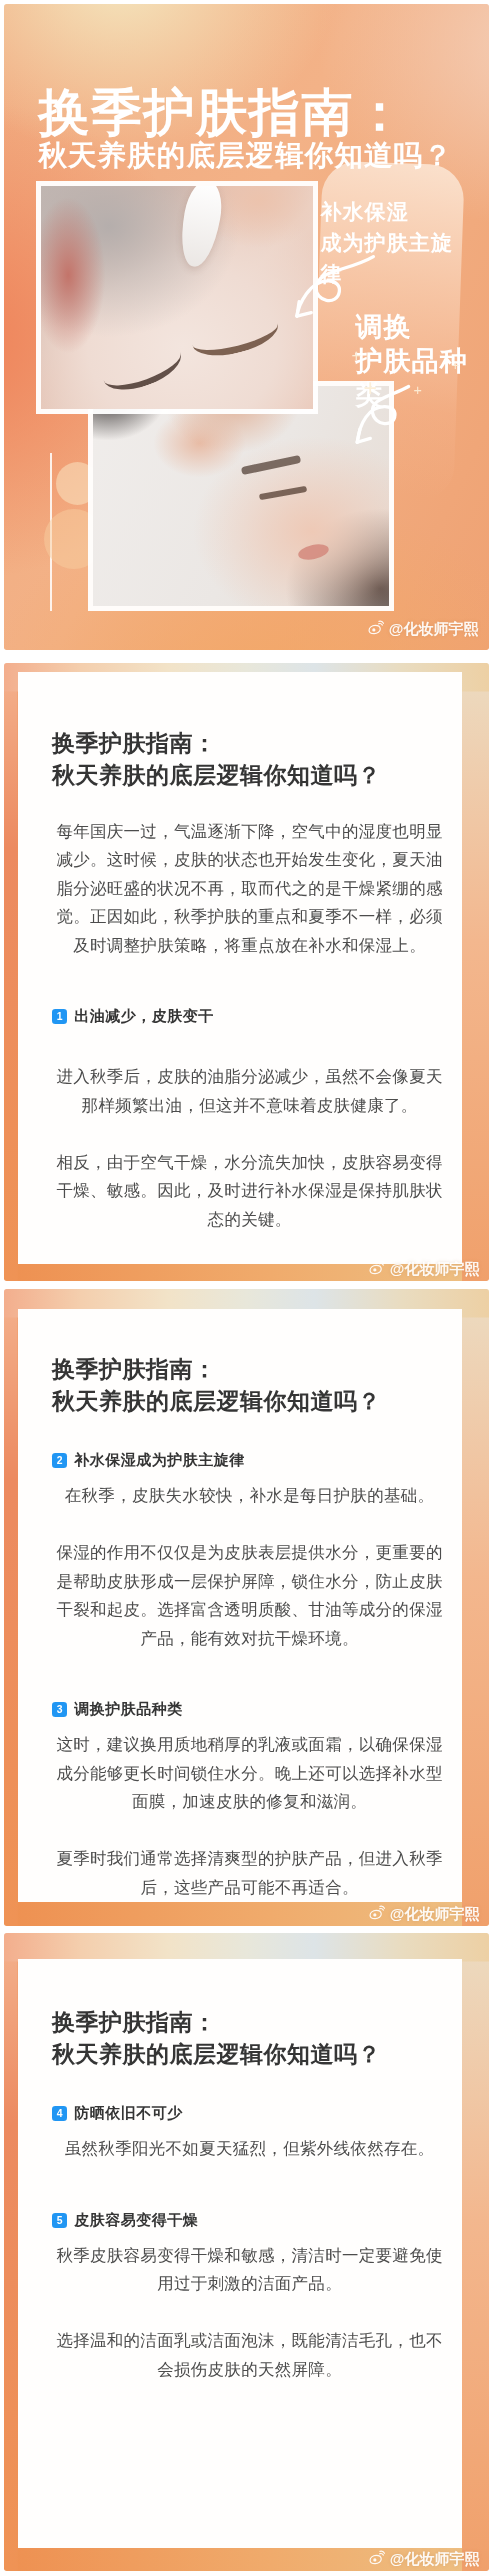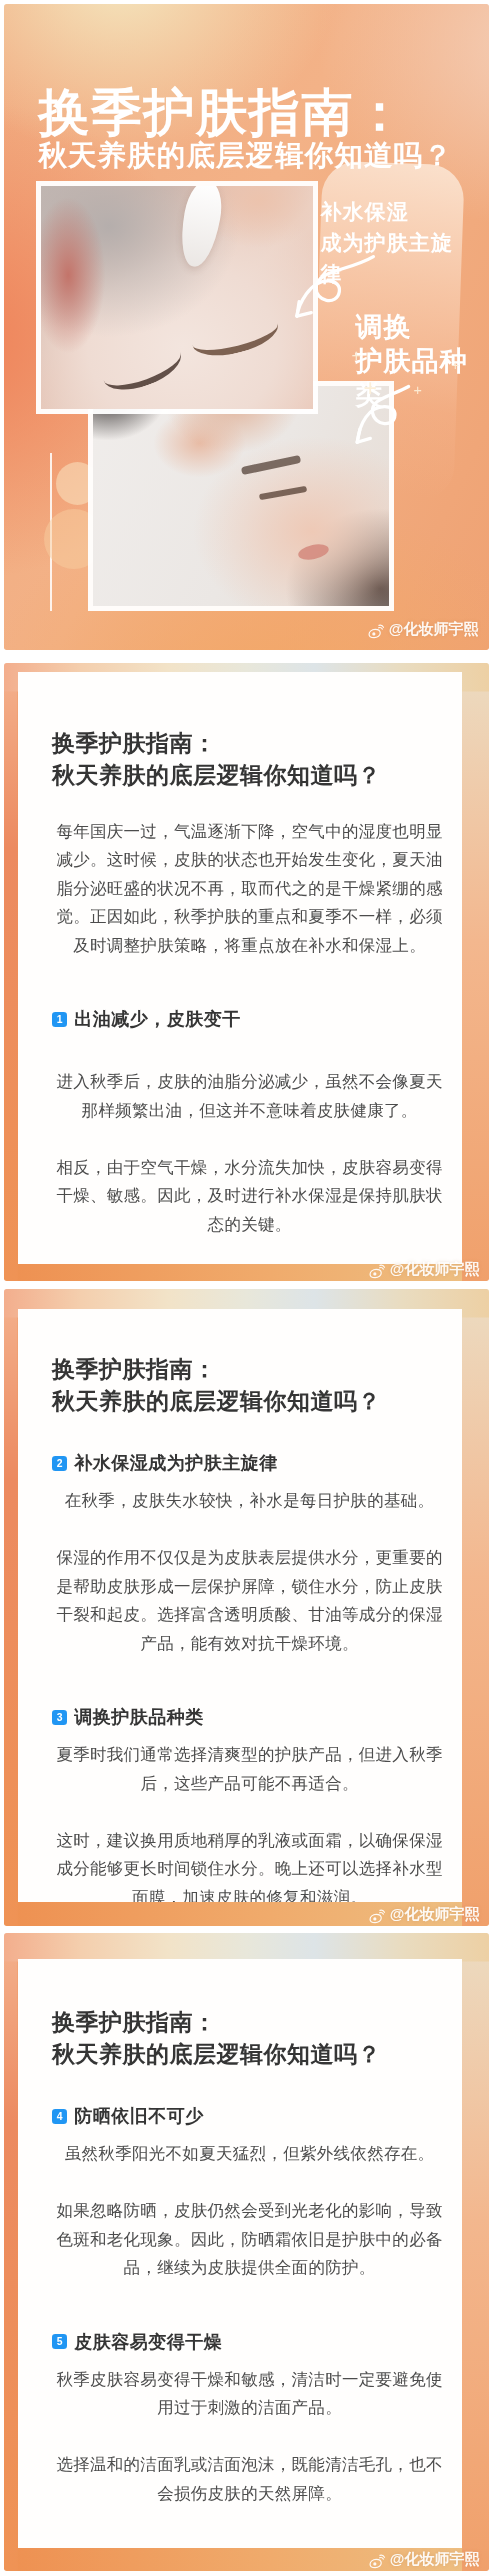--- a/index.html
+++ b/index.html
@@ -93,23 +93,23 @@
 
   .para { font-size:16.5px; color:#4c4c4c; line-height:28.5px; margin:28.5px 0 0 0; letter-spacing:0.3px;text-align:center; }
   .card-title + .para { margin-top:26px; }
   .sec { display:flex; align-items:center; gap:7.1px; margin-top:48px; }
   .card-title + .sec { margin-top:34px; }
   .sec + .para { margin-top:11px; }
   .para.loose { margin-top:36px; }
 
   .badge { width:15px; height:15px; border-radius:3.3px; background:#2196f3; color:#ffffff; font-size:10.4px; font-weight:700;
     display:flex; align-items:center; justify-content:center; flex:0 0 auto; }
-  .sec-title { font-size:18px; font-weight:800; color:#353535; letter-spacing:0.5px; }
-
-  .watermark { position:absolute; display:flex; align-items:flex-end; gap:4.4px; color:rgba(255,255,255,0.92);
+  .sec-title { font-size:15px; font-weight:800; color:#353535; letter-spacing:0.5px; }
+
+  .watermark { position:absolute; display:flex; align-items:flex-start; gap:4.4px; color:rgba(255,255,255,0.92);
     font-size:15px; font-weight:600; z-index:5; text-shadow:0 0 3.3px rgba(170,110,60,0.25); }
   .cover .watermark { right:11px; bottom:11px; }
   .frame-card .watermark { right:10px; bottom:2.2px; }
   .wm-icon { display:flex; color:rgba(255,255,255,0.92); }
 </style>
 </head>
 <body>
 
 <div class="page">
 
@@ -218,22 +218,22 @@
       <div class="sec">
         <span class="badge">2</span>
         <span class="sec-title">补水保湿成为护肤主旋律</span>
       </div>
       <p class="para">在秋季，皮肤失水较快，补水是每日护肤的基础。</p>
       <p class="para">保湿的作用不仅仅是为皮肤表层提供水分，更重要的是帮助皮肤形成一层保护屏障，锁住水分，防止皮肤干裂和起皮。选择富含透明质酸、甘油等成分的保湿产品，能有效对抗干燥环境。</p>
       <div class="sec">
         <span class="badge">3</span>
         <span class="sec-title">调换护肤品种类</span>
       </div>
+      <p class="para">这时，建议换用质地稍厚的乳液或面霜，以确保保湿成分能够更长时间锁住水分。晚上还可以选择补水型面膜，加速皮肤的修复和滋润。</p>
       <p class="para">夏季时我们通常选择清爽型的护肤产品，但进入秋季后，这些产品可能不再适合。</p>
-      <p class="para">这时，建议换用质地稍厚的乳液或面霜，以确保保湿成分能够更长时间锁住水分。晚上还可以选择补水型面膜，加速皮肤的修复和滋润。</p>
     </div>
     <div class="watermark">
       <span class="wm-icon">
         <svg width="16.5" height="15" viewBox="0 0 31 27">
           <path d="M13.5 9.5 C7 9.5 2 14 2 18.5 C2 22.5 6 25 11.5 25 C18 25 23 21 23 16.5 C23 12.5 19 9.5 13.5 9.5 Z" fill="none" stroke="currentColor" stroke-width="2.2"></path>
           <circle cx="11" cy="18" r="3" fill="currentColor"></circle>
           <path d="M20 6.5 C22.5 5.5 25.5 6.5 27 9" fill="none" stroke="currentColor" stroke-width="2.2" stroke-linecap="round"></path>
           <path d="M20.5 2 C24 1 27.7 2.6 29 5.6" fill="none" stroke="currentColor" stroke-width="2.2" stroke-linecap="round"></path>
         </svg>
       </span>
@@ -245,21 +245,20 @@
     <div class="inner">
       <div class="card-title">
         <div>换季护肤指南：</div>
         <div>秋天养肤的底层逻辑你知道吗？</div>
       </div>
       <div class="sec">
         <span class="badge">4</span>
         <span class="sec-title">防晒依旧不可少</span>
       </div>
       <p class="para">虽然秋季阳光不如夏天猛烈，但紫外线依然存在。</p>
-      <p class="para">如果忽略防晒，皮肤仍然会受到光老化的影响，导致色斑和老化现象。因此，防晒霜依旧是护肤中的必备品，继续为皮肤提供全面的防护。</p>
       <div class="sec">
         <span class="badge">5</span>
         <span class="sec-title">皮肤容易变得干燥</span>
       </div>
       <p class="para">秋季皮肤容易变得干燥和敏感，清洁时一定要避免使用过于刺激的洁面产品。</p>
       <p class="para">选择温和的洁面乳或洁面泡沫，既能清洁毛孔，也不会损伤皮肤的天然屏障。</p>
     </div>
     <div class="watermark">
       <span class="wm-icon">
         <svg width="16.5" height="15" viewBox="0 0 31 27">

